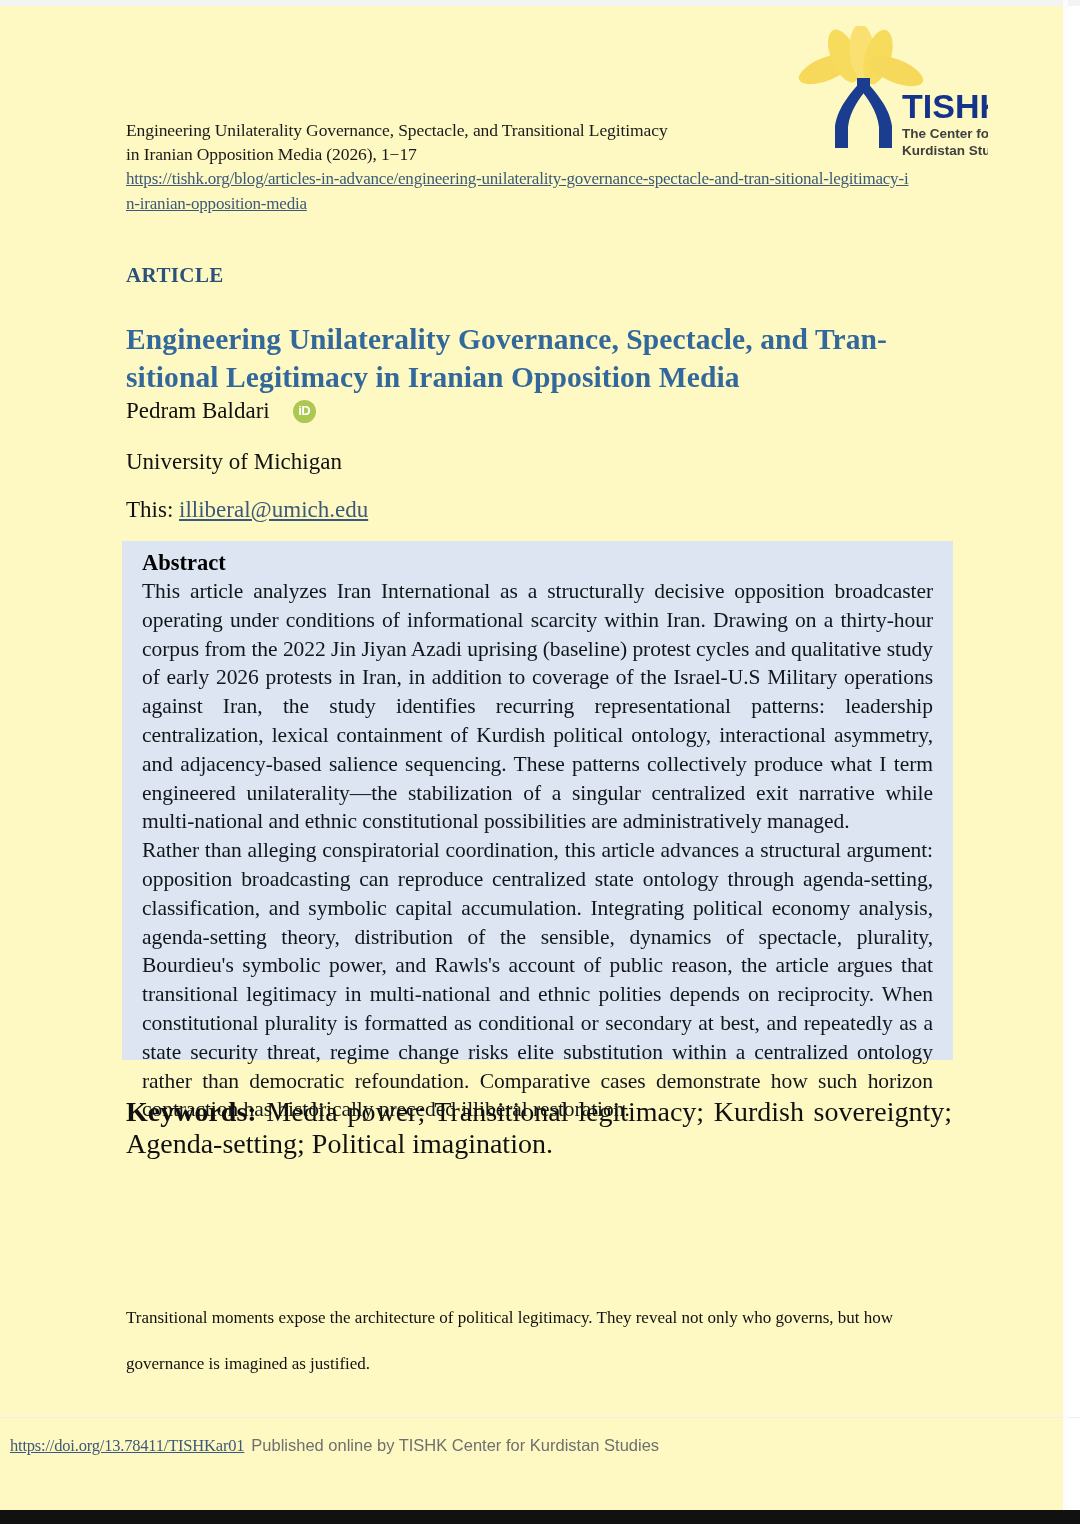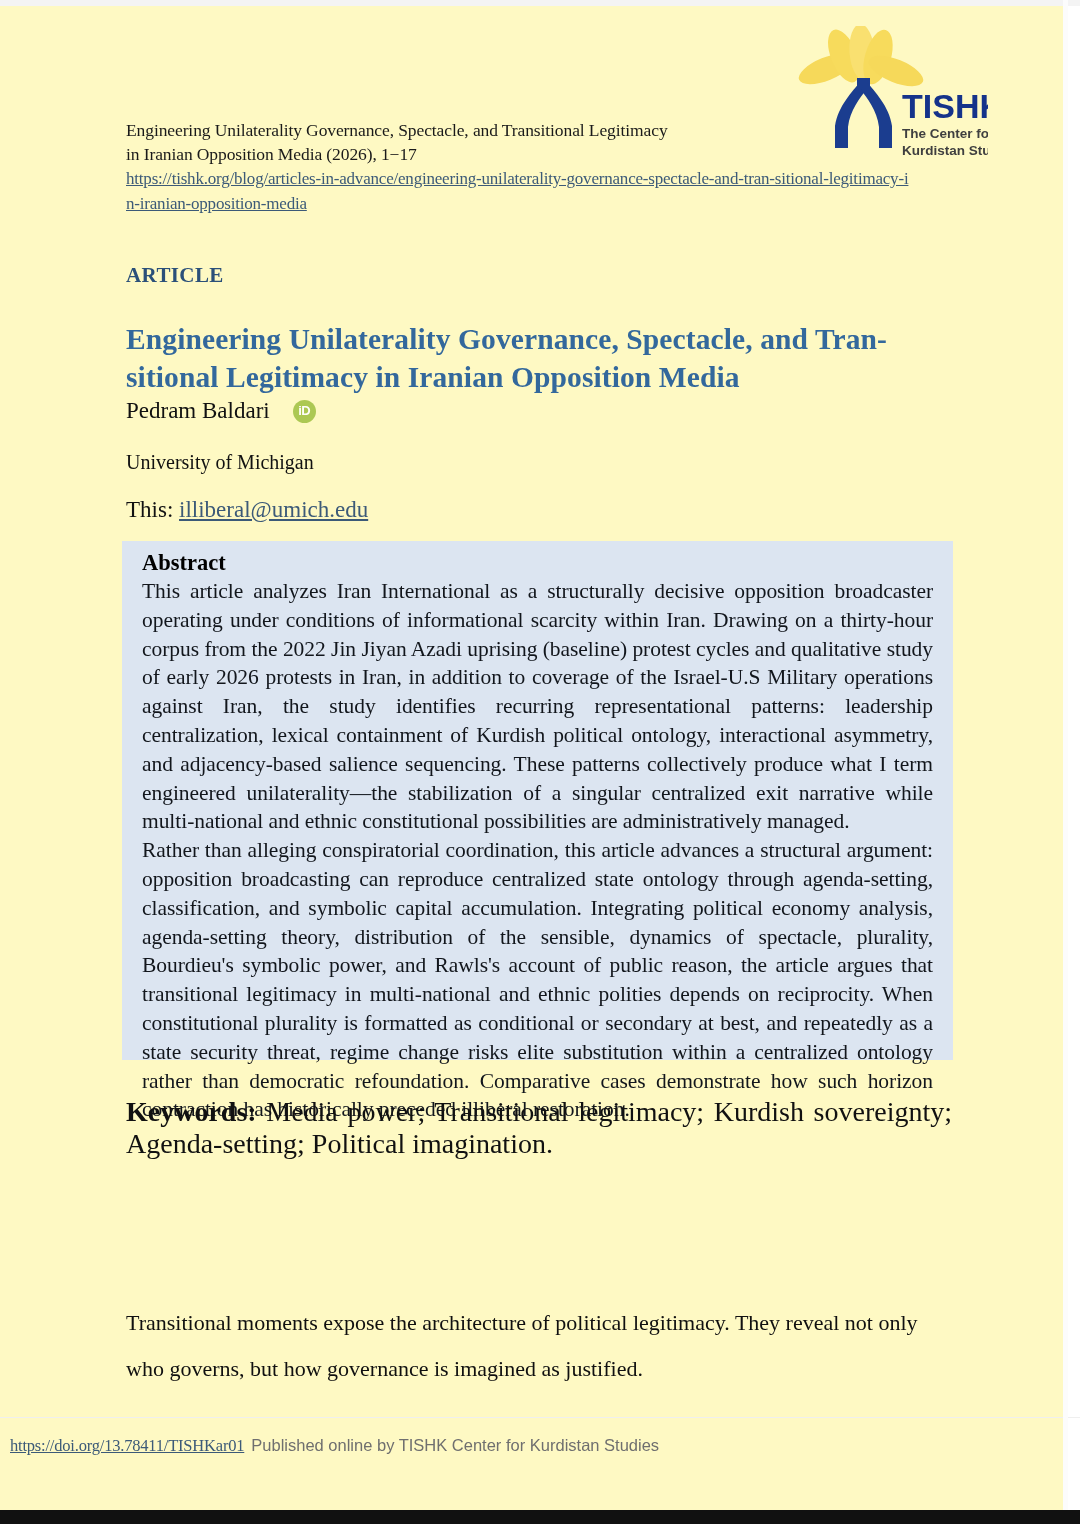--- a/index.html
+++ b/index.html
@@ -133,21 +133,21 @@
     font-size: 13px;
     font-weight: bold;
     font-family: "Liberation Sans", sans-serif;
     letter-spacing: -0.5px;
     opacity: 0.92;
   }
   .affil {
     position: absolute;
     left: 126px;
     top: 447px;
-    font-size: 20px;
+    font-size: 23px;
     line-height: 30px;
   }
   .email {
     position: absolute;
     left: 126px;
     top: 495px;
     font-size: 23px;
     line-height: 30px;
   }
   .email a {
@@ -202,21 +202,21 @@
     font-size: 24.5px;
     font-weight: bold;
     color: #2f6396;
     letter-spacing: 0.05px;
   }
   .body-par {
     position: absolute;
     left: 126px;
     top: 1278px;
     width: 828px;
-    font-size: 22px;
+    font-size: 17px;
     line-height: 46px;
     color: #101010;
     text-align: left;
   }
 
   
   .foot-rule {
     position: absolute;
     left: 0px;
     top: 1417px;

